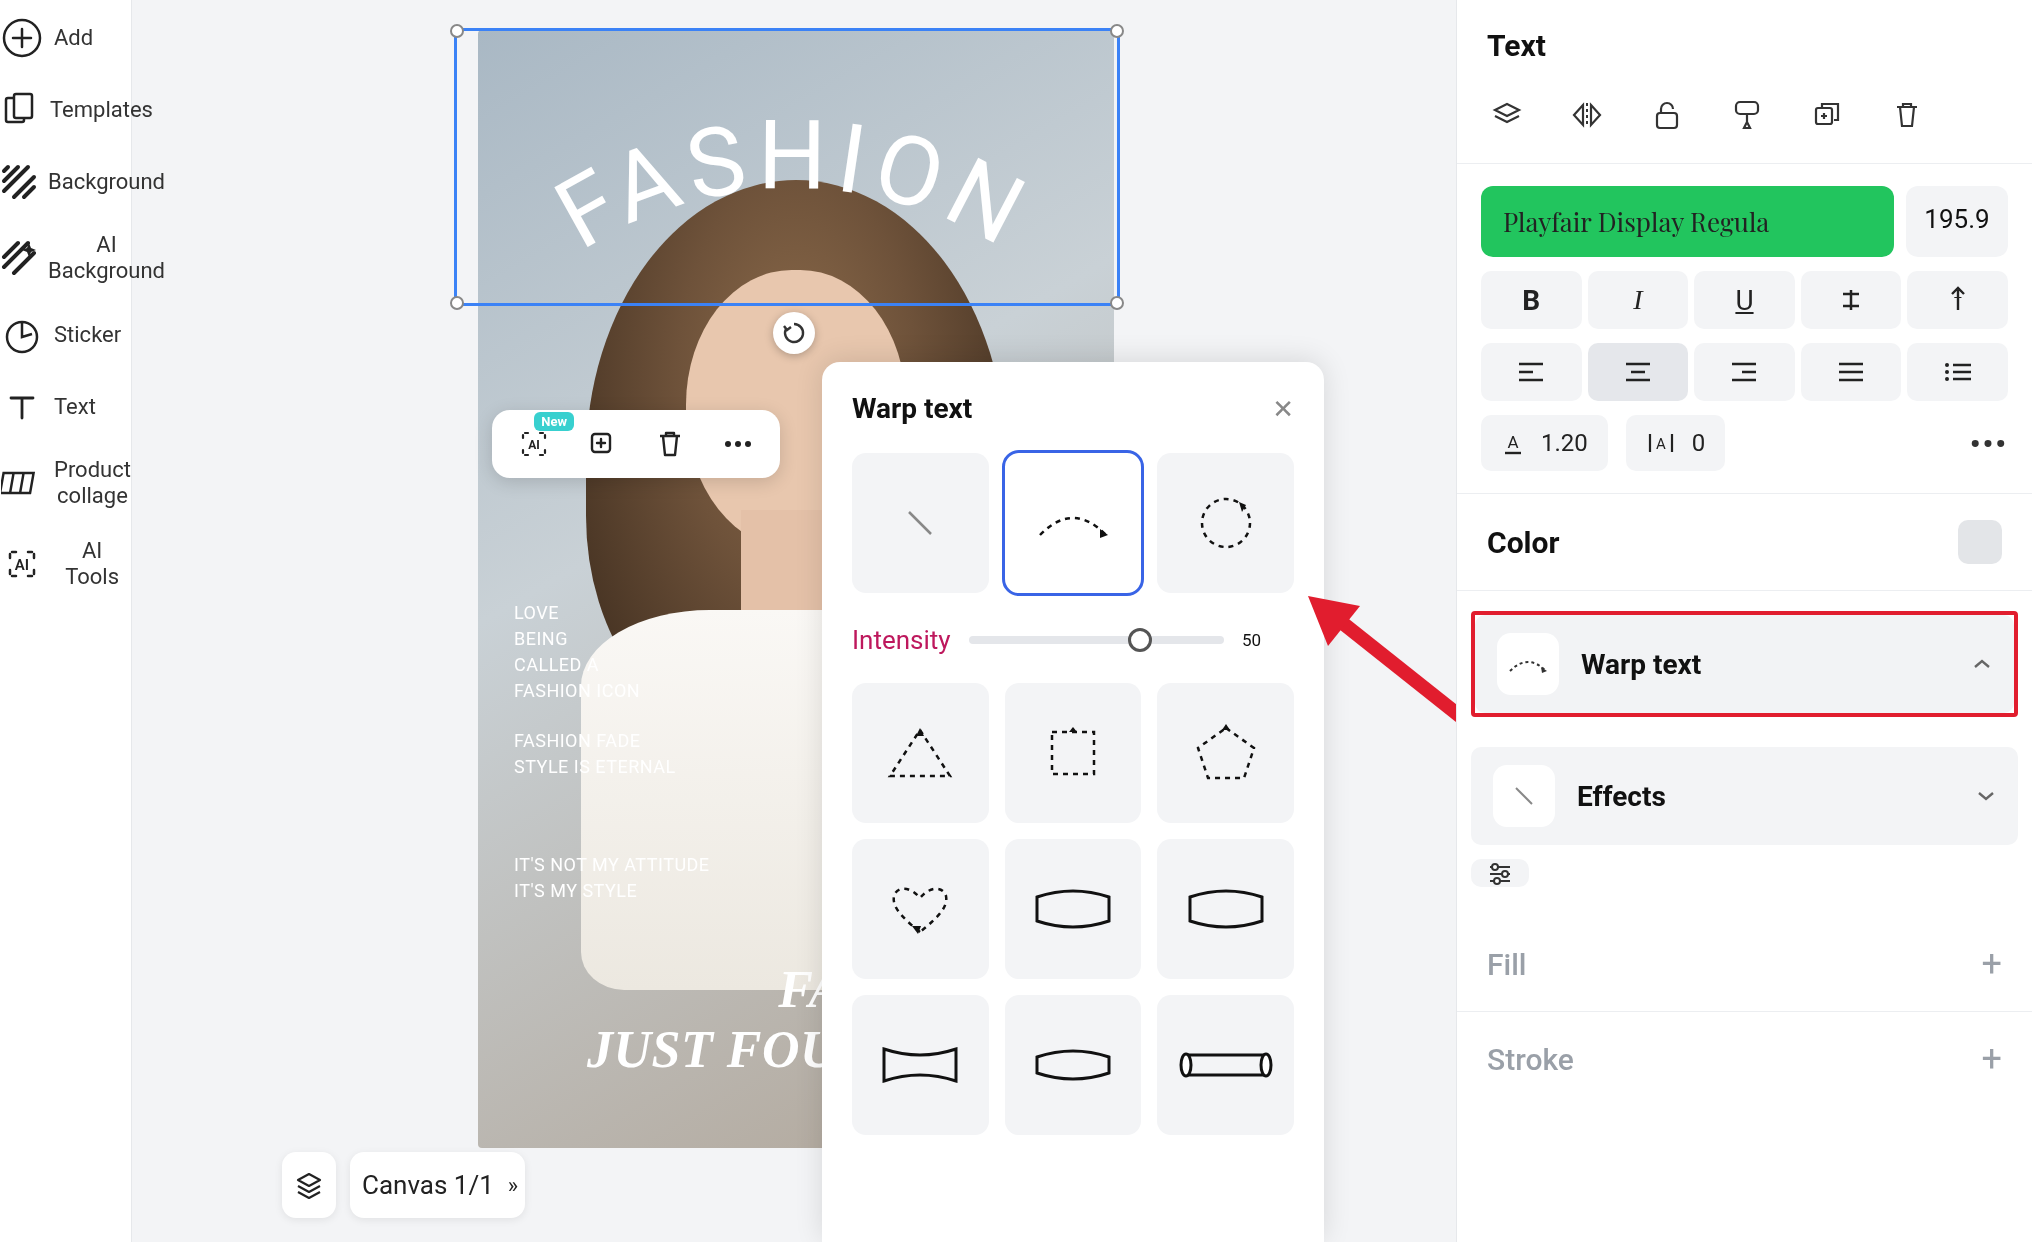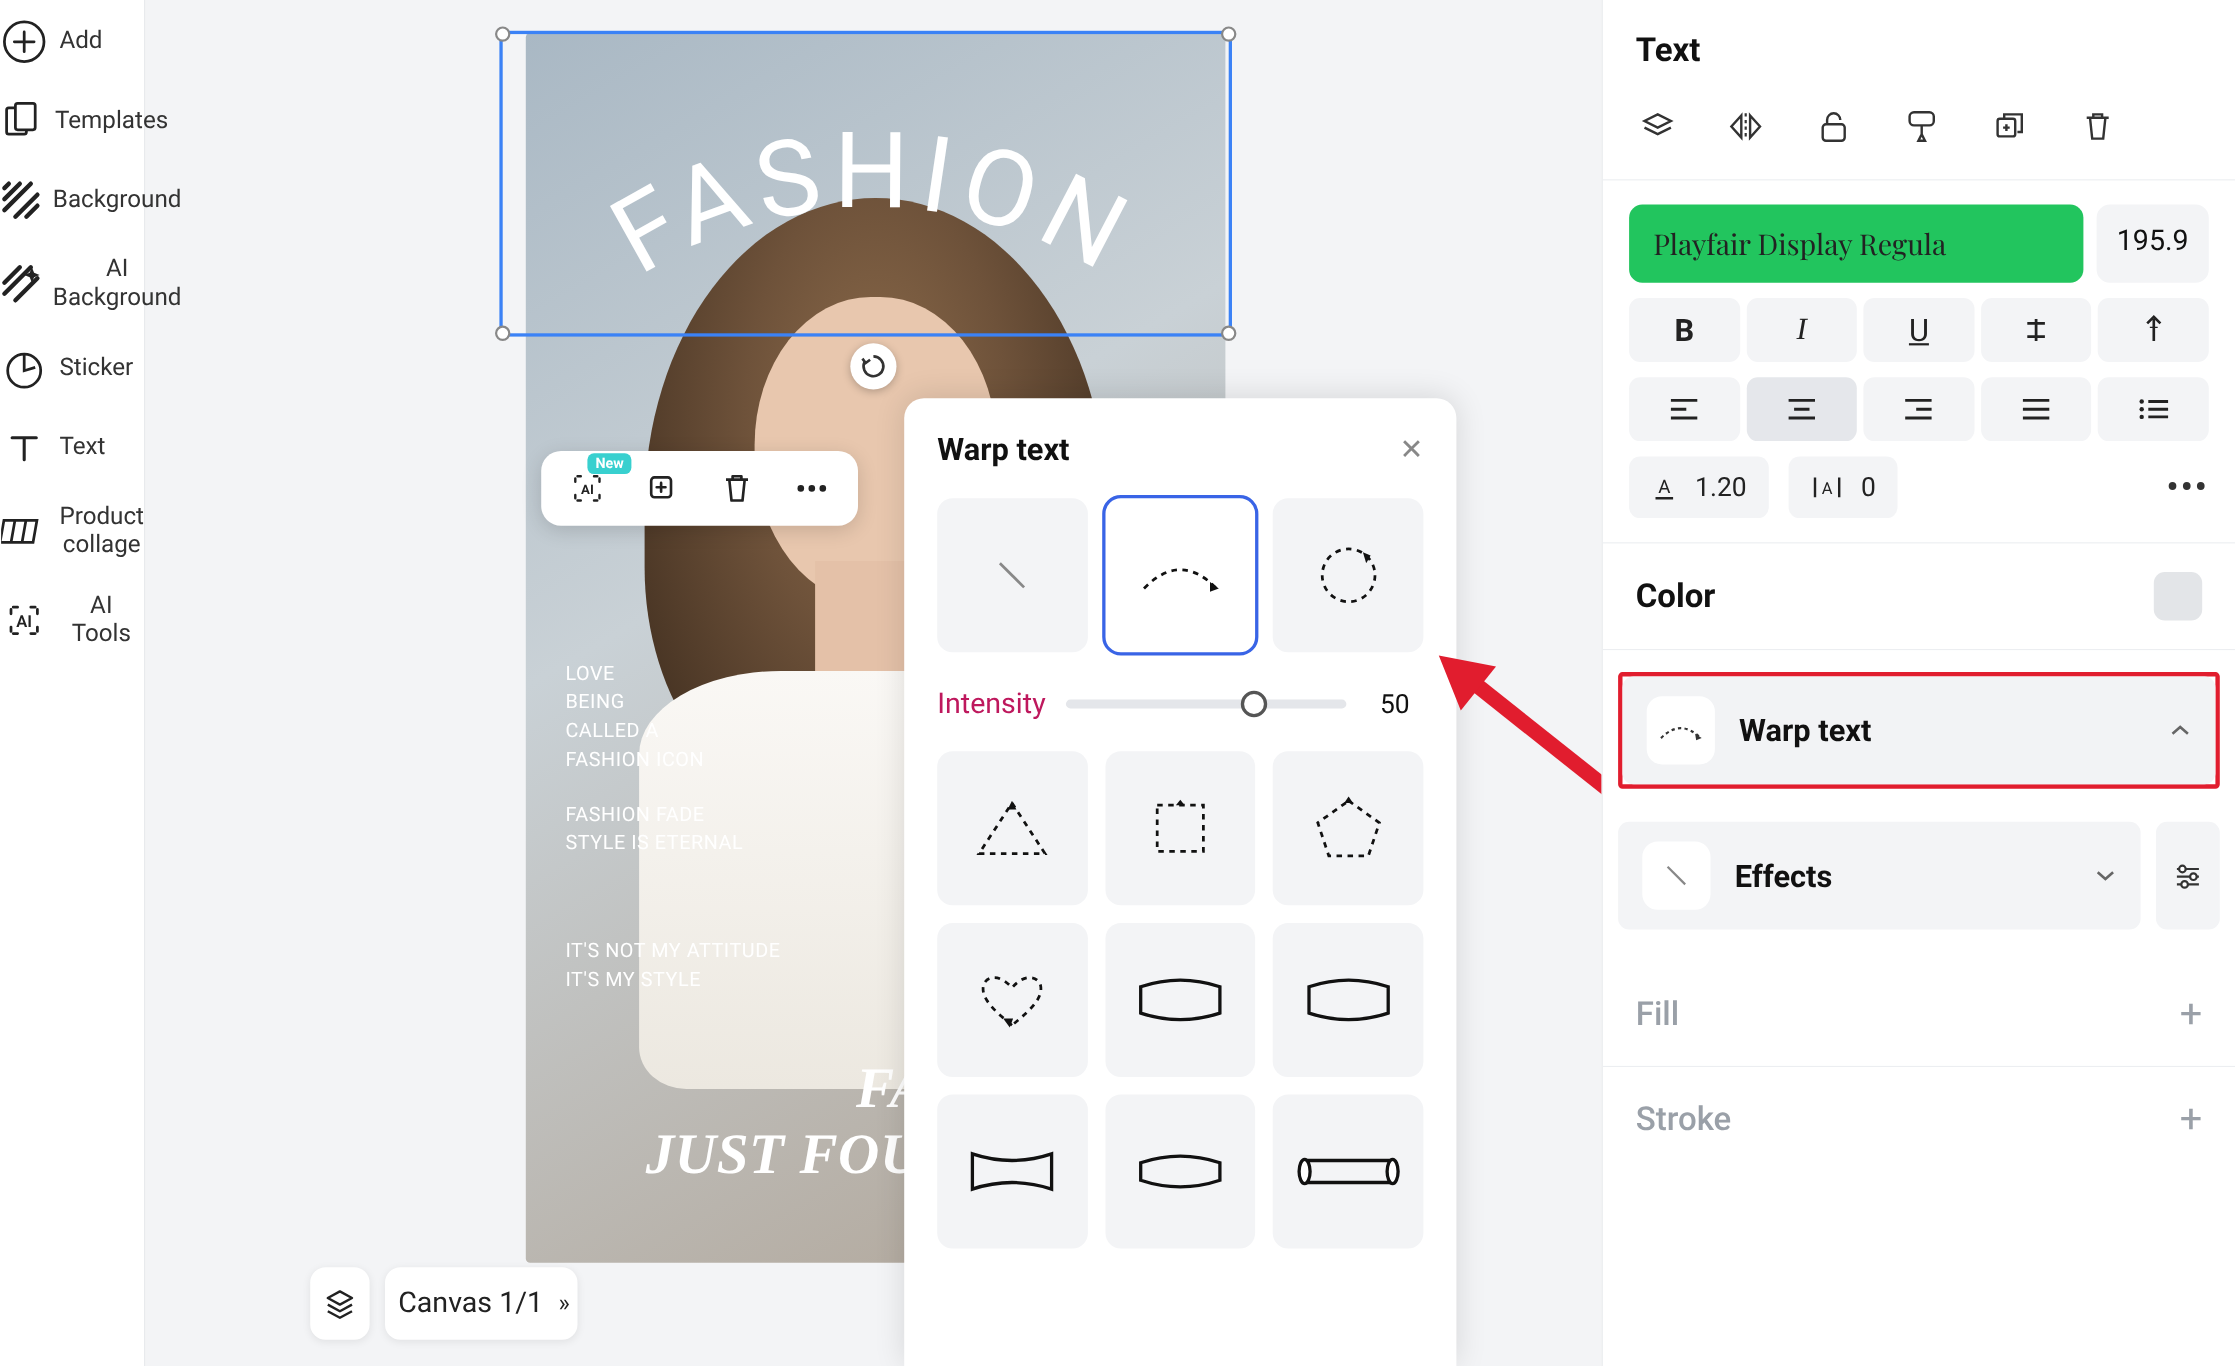--- a/index.html
+++ b/index.html
@@ -23,21 +23,21 @@
 .lh-box{display:flex;align-items:center;background:#f3f4f6;border-radius:10px;padding:14px 20px;gap:16px;font-size:24px;color:#222;}
 .more-icon{margin-left:auto;font-size:30px;font-weight:700;color:#333;letter-spacing:2px;}
 .color-row{display:flex;align-items:center;justify-content:space-between;padding:26px 30px;border-bottom:1px solid #eceef1;}
 .color-label{font-size:30px;font-weight:700;color:#111;}
 .color-swatch{width:44px;height:44px;border-radius:10px;background:#e3e5e8;}
 .warp-item{margin:20px 14px;border:4px solid #e11d2e;border-radius:4px;padding:0;}
 .warp-inner{display:flex;align-items:center;gap:22px;background:#f2f3f5;border-radius:10px;padding:18px 22px;}
 .warp-thumb{width:62px;height:62px;background:#fff;border-radius:14px;display:flex;align-items:center;justify-content:center;}
 .warp-label{font-size:28px;font-weight:700;color:#111;}
 .warp-chev{margin-left:auto;color:#666;}
-.effects-item{margin:30px 14px;display:flex;gap:14px;}
+.effects-item{margin:30px 14px;display:flex;gap:14px;flex-direction:column;}
 .effects-inner{flex:1;display:flex;align-items:center;gap:22px;background:#f3f4f6;border-radius:10px;padding:18px 22px;}
 .effects-settings{width:58px;background:#f3f4f6;border-radius:10px;display:flex;align-items:center;justify-content:center;}
 .plain-row{display:flex;align-items:center;justify-content:space-between;padding:26px 30px;border-bottom:1px solid #eceef1;}
 .plain-label{font-size:30px;font-weight:500;color:#9aa0a8;}
 .plus{font-size:36px;color:#9aa0a8;}
 .canvas-area{position:absolute;left:132px;top:0;right:576px;height:100%;}
 .design-canvas{position:absolute;left:346px;top:30px;width:636px;height:1118px;background:linear-gradient(150deg,#a9b8c4 0%,#c9d1d6 40%,#b0a496 100%);border-radius:4px;overflow:hidden;}
 .woman{position:absolute;left:50%;top:150px;transform:translateX(-50%);width:480px;height:700px;}
 .hair{position:absolute;left:50%;top:0;transform:translateX(-50%);width:420px;height:560px;background:radial-gradient(ellipse at 50% 35%,#8b6a4a 0%,#6e523a 40%,#4a3625 80%);border-radius:50% 50% 40% 40%;}
 .face{position:absolute;left:50%;top:90px;transform:translateX(-50%);width:220px;height:280px;background:#e8c7ae;border-radius:48% 48% 50% 50%;}
@@ -60,21 +60,21 @@
 .wp-header{display:flex;align-items:center;justify-content:space-between;margin-bottom:28px;}
 .wp-title{font-size:28px;font-weight:700;color:#111;}
 .wp-close{font-size:26px;color:#888;cursor:pointer;}
 .warp-grid{display:grid;grid-template-columns:repeat(3,1fr);gap:16px;}
 .warp-opt{height:140px;background:#f3f4f6;border-radius:14px;display:flex;align-items:center;justify-content:center;cursor:pointer;}
 .warp-opt.selected{background:#fff;outline:3px solid #3964e6;}
 .intensity-row{display:flex;align-items:center;gap:18px;margin:32px 0 28px 0;}
 .intensity-label{font-size:26px;color:#be185d;}
 .slider{position:relative;flex:1;height:8px;background:#e4e6ea;border-radius:4px;}
 .slider-thumb{position:absolute;left:67%;top:50%;transform:translate(-50%,-50%);width:24px;height:24px;background:#fff;border:3px solid #555;border-radius:50%;}
-.intensity-val{font-size:24px;color:#111;width:52px;text-align:center;}
+.intensity-val{font-size:17px;color:#111;width:52px;text-align:left;}
 .red-arrow{position:absolute;left:1300px;top:588px;pointer-events:none;}
 .bottom-controls{position:absolute;left:150px;bottom:24px;display:flex;gap:14px;}
 .bc-btn{background:#fff;border-radius:14px;padding:18px 12px;display:flex;align-items:center;gap:14px;font-size:26px;color:#222;box-shadow:0 2px 8px rgba(0,0,0,.08);}
 svg{display:block;}
 </style>
 </head>
 <body>
 
 <div class="left-sidebar">
   <div class="sidebar-item">

